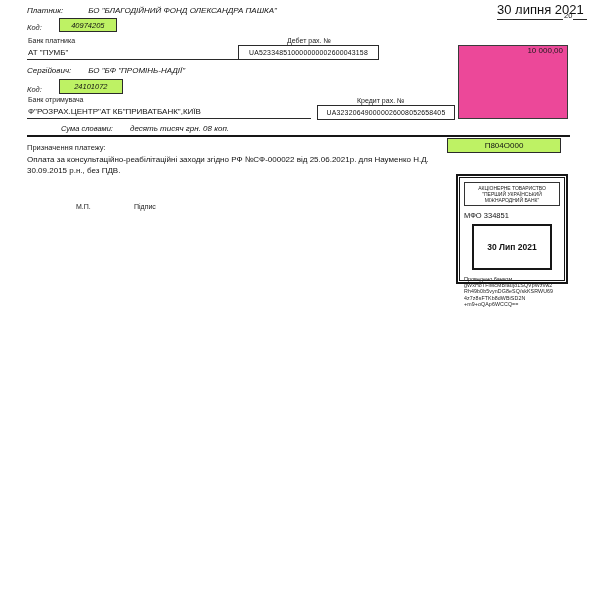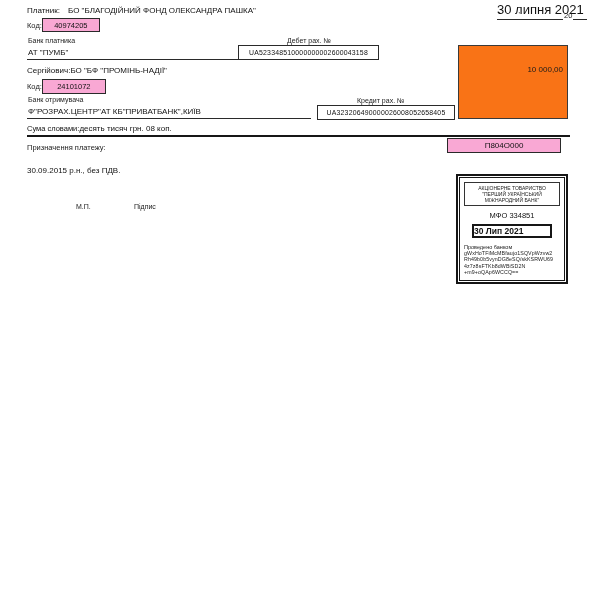--- a/index.html
+++ b/index.html
@@ -7,61 +7,61 @@
     position:relative;
     width:600px; height:600px;
     background:#ffffff;
     font-family:"Liberation Sans","DejaVu Sans",sans-serif;
     color:#1b1b1b;
     overflow:hidden;
   }
   .abs { position:absolute; white-space:nowrap; }
   .lbl { font-size:7px; color:#222; }
   .val { font-size:8px; color:#111; }
-  .row { display:flex; align-items:center; gap:0; }
+  .row { display:flex; align-items:flex-end; gap:17px;font-style:italic; }
   .codebox {
     display:inline-flex; align-items:center; justify-content:center;
-    border:1px solid #2a2a2a; background:#f9a8d4;
+    border:1px solid #2a2a2a; background:#bef264;
     font-size:7.5px; color:#111;
   }
   .fieldbox {
     display:flex; align-items:center; justify-content:center;
     border:1px solid #2a2a2a; background:#fff;
     font-size:6.9px; color:#111; letter-spacing:0.2px;
   }
   .underline { border-bottom:1px solid #2a2a2a; }
   .thickrule { background:#161616; height:2px; }
   .amountbox {
-    border:1.5px solid #3a3a3a; background:#f97316;
-    text-align:right; font-size:8px; padding:19px 4px 0 0;
+    border:1.5px solid #3a3a3a; background:#ec4899;
+    text-align:right; font-size:8px; padding:0 4px 0 0;
     box-sizing:border-box;
   }
   .dateblank { display:flex; align-items:flex-end; font-size:7.5px; }
   .dateblank .q { border-bottom:1px solid #2a2a2a; width:64px; text-align:left; letter-spacing:8px; padding-left:2px; }
   .dateblank .y { padding:0 1px;text-align:right; }
   .dateblank .tail { border-bottom:1px solid #2a2a2a; width:14px; }
 
   
   .stamp {
     position:absolute; left:456px; top:174px; width:112px; height:110px;
     border:2px solid #161616; box-sizing:border-box; background:#fff;
   }
   .stamp-inner {
     position:absolute; inset:1px; border:1px solid #161616;
     padding:4px 4px 0 4px; box-sizing:border-box;
   }
   .stamp-org {
     border:1px solid #333; text-align:center;
     font-size:5px; line-height:6px; color:#222; padding:2px 0;
   }
-  .stamp-mfo { text-align:center; font-size:7.5px; margin-top:5px; color:#111; }
+  .stamp-mfo { text-align:left; font-size:7.5px; margin-top:5px; color:#111; }
   .stamp-datebox {
     border:2px solid #161616; width:80px; margin:4px auto 0;
-    font-size:8.5px; font-weight:bold; color:#111;
-    padding:0 0; box-sizing:border-box;
+    text-align:center; font-size:8.5px; font-weight:bold; color:#111;
+    padding:16px 0; box-sizing:border-box;
   }
   .stamp-proc { font-size:5.5px; margin-top:6px; color:#222; }
   .stamp-hash { font-size:5.3px; line-height:6.3px; color:#222; letter-spacing:0.1px; }
 </style>
 </head>
 <body>
 
 <div class="page">
 
   <div class="abs val" style="left:497px; top:2px; font-size:13px;">30 липня 2021</div>
@@ -109,31 +109,32 @@
   <div class="abs lbl" style="left:28px; top:96px;">Банк отримувача</div>
   <div class="abs lbl" style="left:357px; top:97px;">Кредит рах. №</div>
   <div class="abs underline" style="left:27px; top:104px; width:284px; height:14px;">
     <span class="val" style="position:absolute; left:1px; top:3px;">Ф"РОЗРАХ.ЦЕНТР"АТ КБ"ПРИВАТБАНК",КИЇВ</span>
   </div>
   <div class="abs fieldbox" style="left:317px; top:105px; width:136px; height:13px;">
     <span>UA323206490000026008052658405</span>
   </div>
 
   <div class="abs row" style="left:27px; top:124px;">
-    <span class="val" style="font-size:7.5px;">Сума словами:</span>
+    <span class="val" style="font-size:7.5px;margin-left:34px;">Сума словами:</span>
     <span class="val">десять тисяч грн. 08 коп.</span>
   </div>
 
   <div class="abs thickrule" style="left:27px; top:135px; width:543px;"></div>
 
   <div class="abs codebox" style="left:447px; top:138px; width:112px; height:13px; font-size:8px;">
     <span>П804О000</span>
   </div>
 
   <div class="abs lbl" style="left:27px; top:143px; font-size:7.5px;">Призначення платежу:</div>
+  <div class="abs val" style="left:27px; top:155px;">Оплата за консультаційно-реабілітаційні заходи згідно РФ №СФ-000022 від 25.06.2021р. для Науменко Н.Д.</div>
   <div class="abs val" style="left:27px; top:166px;">30.09.2015 р.н., без ПДВ.</div>
 
 
   <div class="abs lbl" style="left:76px; top:203px;">М.П.</div>
   <div class="abs lbl" style="left:134px; top:203px;">Підпис</div>
 
   <div class="stamp">
     <div class="stamp-inner">
       <div class="stamp-org">
         <div>АКЦІОНЕРНЕ ТОВАРИСТВО</div>

